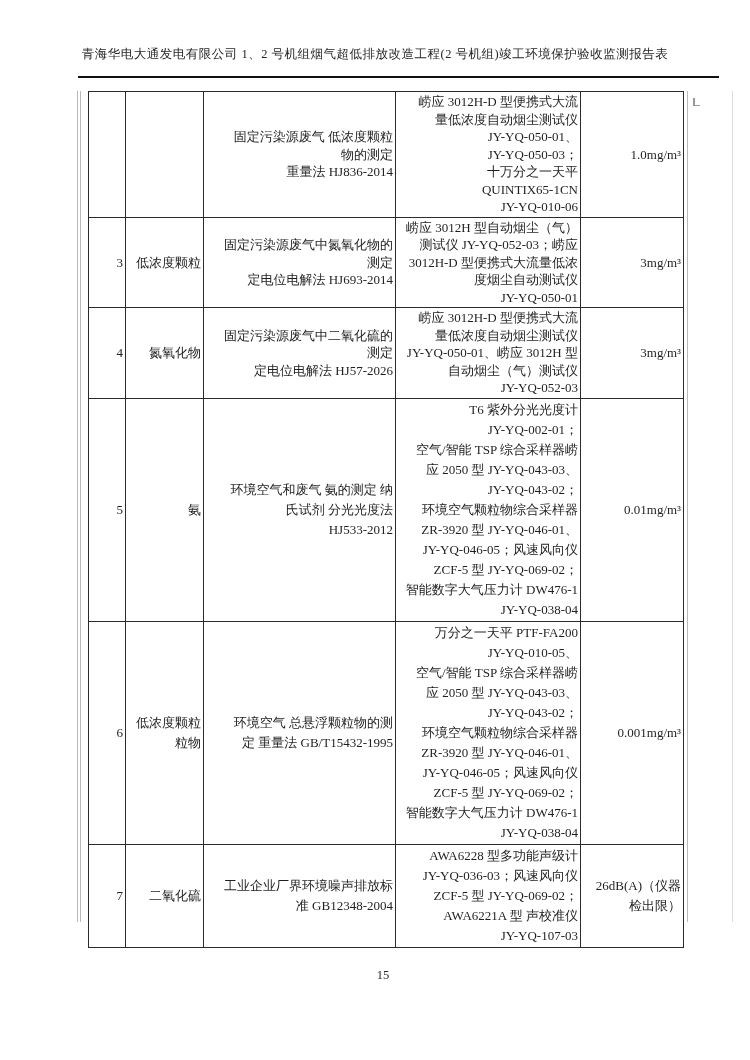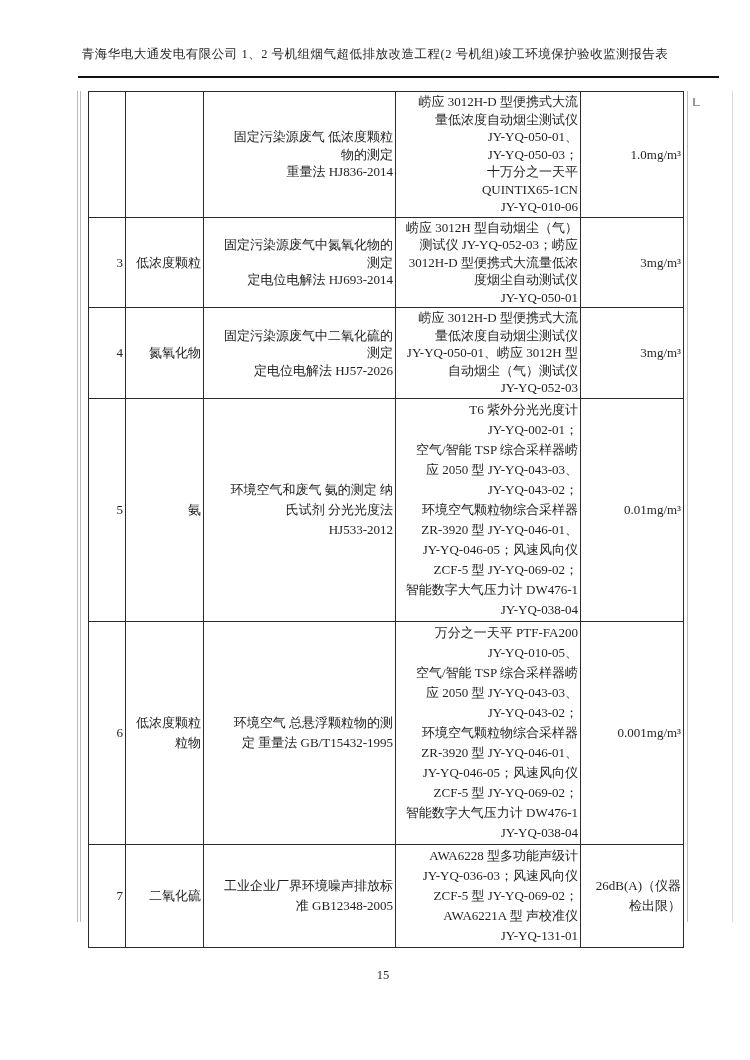--- a/index.html
+++ b/index.html
@@ -150,26 +150,26 @@
 JY-YQ-046-05；风速风向仪
 ZCF-5 型  JY-YQ-069-02；
 智能数字大气压力计 DW476-1
 JY-YQ-038-04</td>
         <td>0.001mg/m³</td>
       </tr>
       <tr class="rh6 lh-lg">
         <td>7</td>
         <td>二氧化硫</td>
         <td>工业企业厂界环境噪声排放标
-准 GB12348-2005</td>
+准 GB12348-2004</td>
         <td>AWA6228 型多功能声级计
 JY-YQ-036-03；风速风向仪
 ZCF-5 型  JY-YQ-069-02；
 AWA6221A 型  声校准仪
-JY-YQ-131-01</td>
+JY-YQ-107-03</td>
         <td>26dB(A)（仪器
 检出限）</td>
       </tr>
     </tbody>
   </table>
 </div>
 
 <div class="page-number">15</div>
 
 </body></html>

